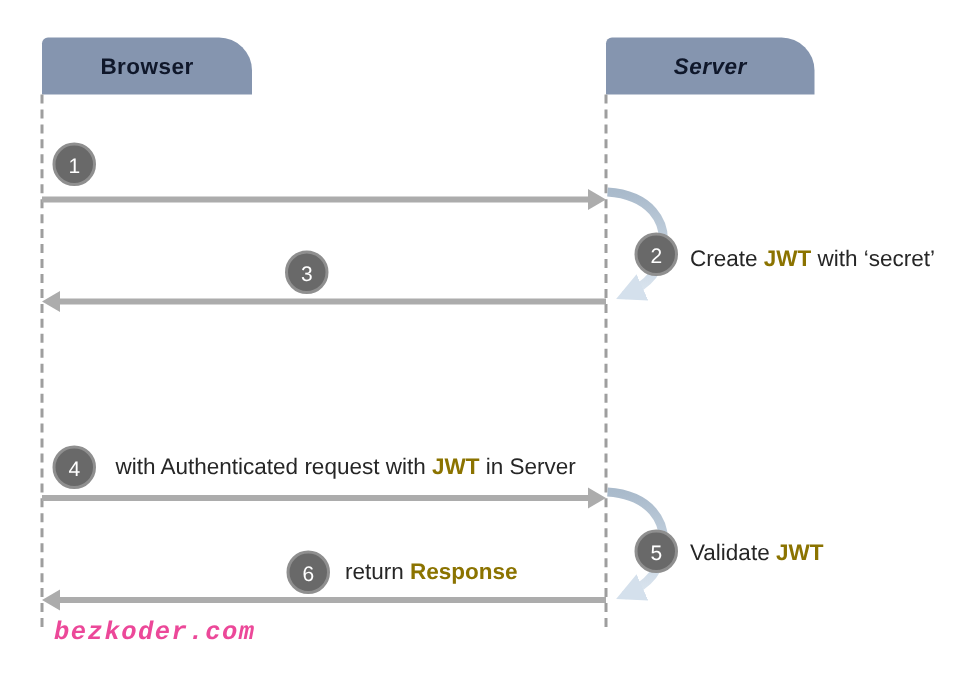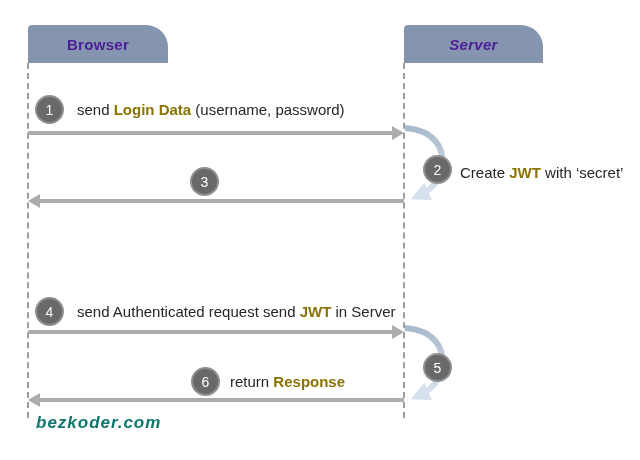--- a/index.html
+++ b/index.html
@@ -3,21 +3,21 @@
 <meta charset="utf-8">
 <style>
   html,body { margin:0; padding:0; background:#fff; }
   .stage {
     position:relative; width:640px; height:460px; background:#ffffff;
     font-family:"Liberation Sans", sans-serif; overflow:hidden;
   }
   
   .actor {
     position:absolute; top:25px; height:38px; background:#8595AF;
-    border-radius:4px 22px 0 0; color:#4c1d95; font-weight:bold; font-size:15px;
+    border-radius:4px 22px 0 0; color:#0f172a; font-weight:bold; font-size:15px;
     display:flex; align-items:center; justify-content:center; letter-spacing:.3px;
   }
   .actor.browser { left:28px;  width:140px; }
   .actor.server  { left:404px; width:139px;font-style:italic; }
   
   .lifeline {
     position:absolute; top:63px; height:355px; width:0;
     border-left:2px dashed #9E9E9E;
   }
   .lifeline.browser { left:27px; }
@@ -47,22 +47,22 @@
   .arrow.left::before {
     content:''; position:absolute; left:-12px; top:-5px; width:0; height:0;
     border-top:7px solid transparent; border-bottom:7px solid transparent;
     border-right:12px solid #ACACAC;
   }
   
   .loop { position:absolute; left:398px; width:60px; height:84px; z-index:2; }
   
   .watermark {
     position:absolute; left:36px; top:413px;
-    font-family:Liberation Sans, sans-serif; font-style:italic; font-weight:600;
-    font-size:17px; color:#0f766e; letter-spacing:1px; z-index:1;
+    font-family:Liberation Mono, monospace; font-style:italic; font-weight:600;
+    font-size:17px; color:#ec4899; letter-spacing:1px; z-index:1;
   }
 </style>
 </head>
 <body>
 
 <div class="stage">
 
   <div class="actor browser">
     <span>Browser</span>
   </div>
@@ -95,47 +95,47 @@
       <marker id="loopHeadB" viewBox="0 0 10 10" refX="7" refY="5" markerWidth="3.2" markerHeight="3.2" orient="auto">
         <path d="M0,0 L10,5 L0,10 z" fill="#D4E0EC"></path>
       </marker>
     </defs>
     <path d="M 7 6 C 36 8, 46 26, 44 42 C 42 58, 36 67, 18 75" fill="none" stroke="url(#loopGradB)" stroke-width="6" marker-end="url(#loopHeadB)"></path>
   </svg>
 
   <div class="badge" style="left:35px; top:95px;">
     <span>1</span>
   </div>
-  <div class="msg" style="left:77px; top:101px;">
-    <span>send </span><span class="kw">Login Data</span><span> (username, password)</span>
-  </div>
   <div class="arrow right" style="top:131px;"></div>
 
   <div class="badge" style="left:423px; top:155px;">
     <span>2</span>
   </div>
   <div class="msg" style="left:460px; top:164px;">
     <span>Create </span><span class="kw">JWT</span><span> with ‘secret’</span>
   </div>
 
   <div class="badge" style="left:190px; top:167px;">
     <span>3</span>
   </div>
   <div class="arrow left" style="top:199px;"></div>
 
   <div class="badge" style="left:35px; top:297px;">
     <span>4</span>
   </div>
   <div class="msg" style="left:77px; top:303px;">
-    <span>send Authenticated request send </span><span class="kw">JWT</span><span> in Server</span>
+    <span>with Authenticated request with </span><span class="kw">JWT</span><span> in Server</span>
   </div>
   <div class="arrow right" style="top:330px;"></div>
 
   <div class="badge" style="left:423px; top:353px;">
     <span>5</span>
+  </div>
+  <div class="msg" style="left:460px; top:360px;">
+    <span>Validate </span><span class="kw">JWT</span><span></span>
   </div>
 
   <div class="badge" style="left:191px; top:367px;">
     <span>6</span>
   </div>
   <div class="msg" style="left:230px; top:373px;">
     <span>return </span><span class="kw">Response</span><span></span>
   </div>
   <div class="arrow left" style="top:398px;"></div>
 

